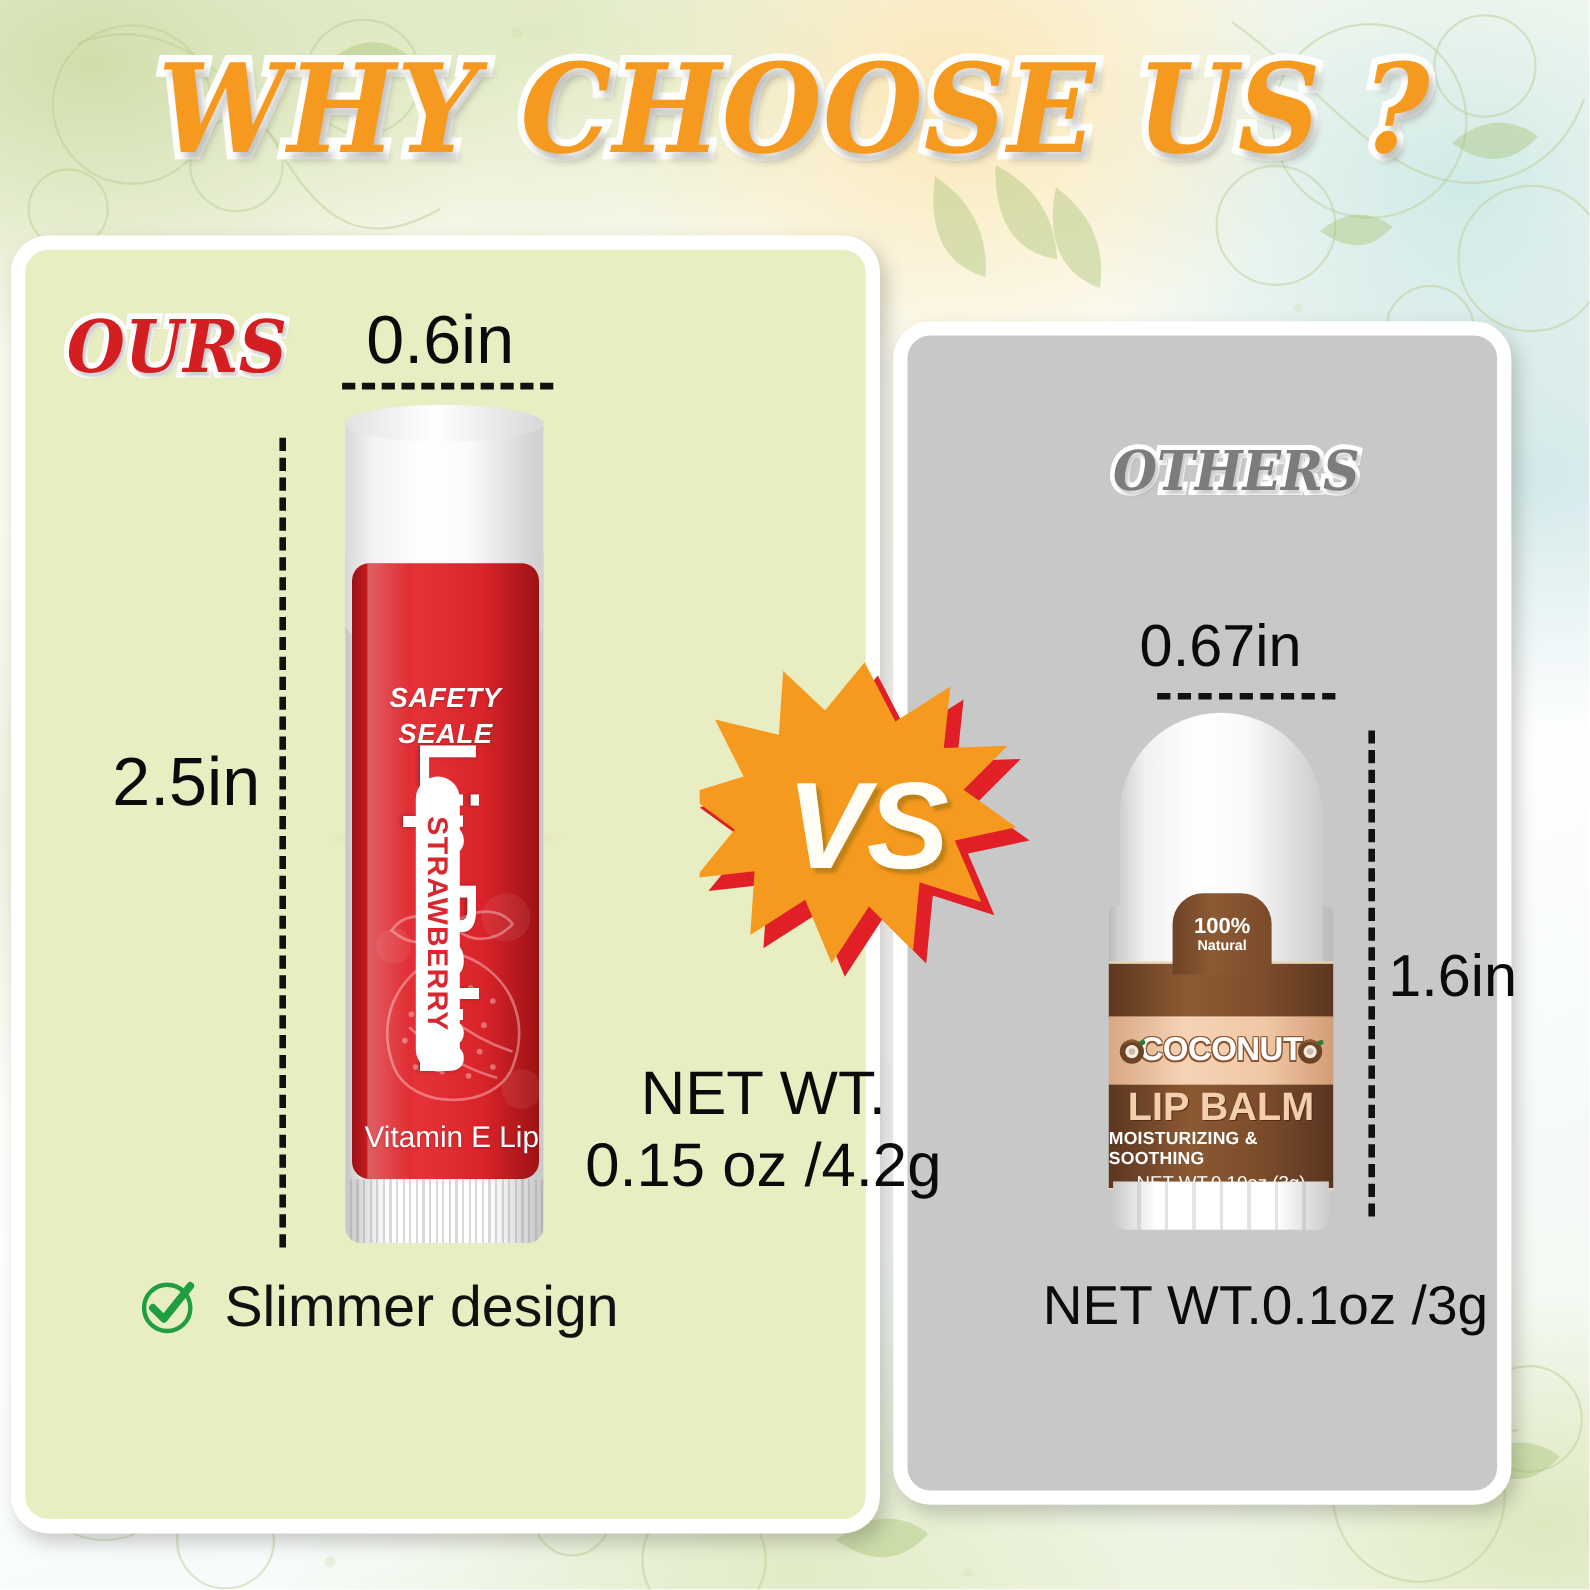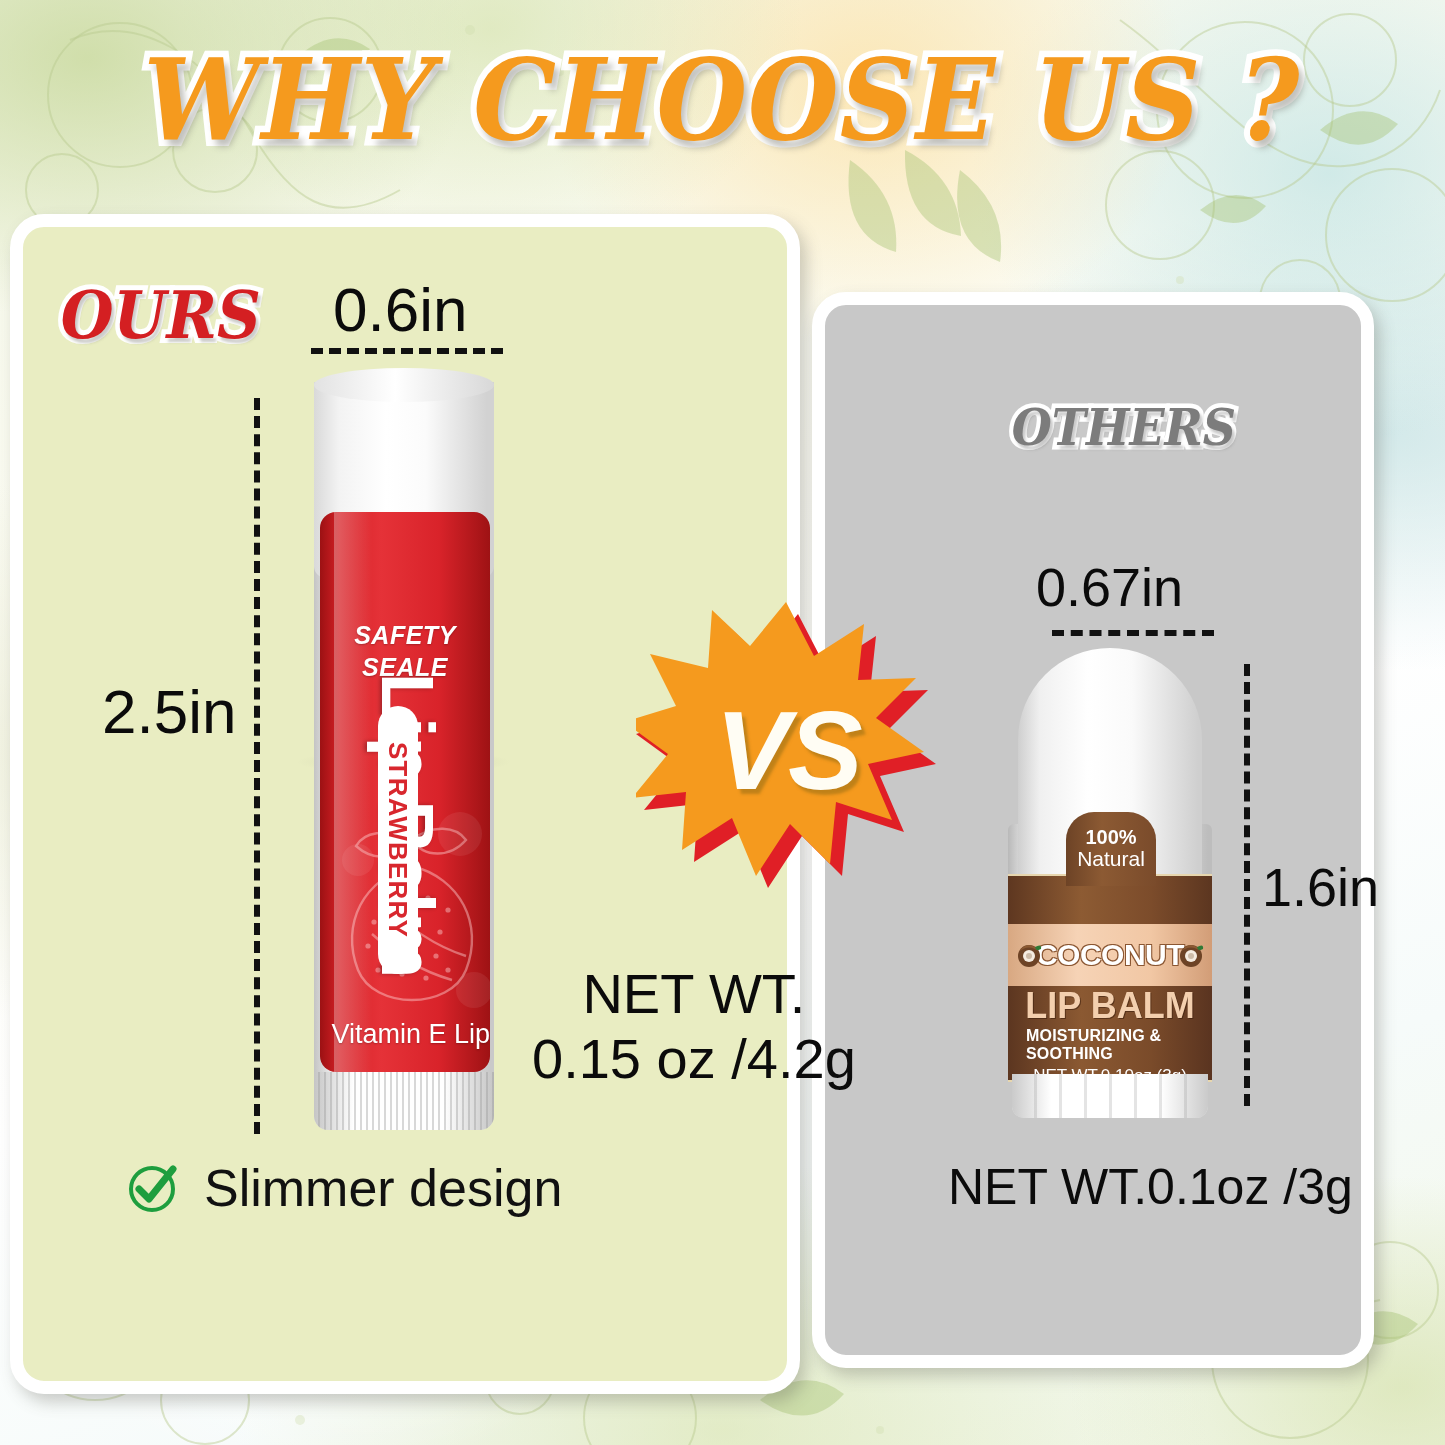--- a/index.html
+++ b/index.html
@@ -191,21 +191,21 @@
   }
   #coco-arch{
     position:absolute;left:62px;top:164px;width:90px;height:74px;
     border-radius:28px 28px 0 0;
     background:linear-gradient(90deg,#6d4326,#8c5a33 40%,#7a4b2b);
     z-index:3;
     display:flex;flex-direction:column;align-items:center;justify-content:center;
     color:#fff;line-height:1.06;
   }
   #coco-arch .l1{font-size:20px;font-weight:700;}
-  #coco-arch .l2{font-size:21px;font-weight:400;}
+  #coco-arch .l2{font-size:13px;font-weight:700;}
   #band-brown-top{
     position:absolute;left:4px;top:226px;width:204px;height:50px;z-index:2;
     background:linear-gradient(90deg,#5e3720,#8d5b33 36%,#7c4c2b 70%,#5c3620);
     border-top:2px solid #e7d6ae;
   }
   #band-peach{
     position:absolute;left:4px;top:276px;width:204px;height:62px;z-index:2;
     background:linear-gradient(90deg,#d8a882,#f6d3b6 34%,#f1c7a4 70%,#d29d77);
     display:flex;align-items:center;justify-content:center;
   }
@@ -219,21 +219,21 @@
     position:absolute;left:4px;top:338px;width:204px;height:96px;z-index:2;
     background:linear-gradient(90deg,#5c3620,#8b5932 36%,#7a4b2a 70%,#5a3420);
     border-bottom:2px solid #e7d6ae;
     display:flex;flex-direction:column;align-items:center;justify-content:flex-start;
     padding-top:2px;box-sizing:border-box;
   }
   #band-brown-bot .lb{
     color:#f3cfae;font-size:36px;font-weight:700;letter-spacing:0px;line-height:1;
     text-shadow:1px 1px 0 rgba(60,30,12,.6);
   }
-  #band-brown-bot .sub{color:#fff;font-size:16px;font-weight:700;letter-spacing:.2px;margin-top:3px;padding-left:18px;}
+  #band-brown-bot .sub{color:#fff;font-size:16px;font-weight:700;letter-spacing:.2px;margin-top:3px;}
   #band-brown-bot .net{color:#fff;font-size:17px;font-weight:400;margin-top:3px;}
   #coco-base{
     position:absolute;left:8px;top:426px;width:196px;height:44px;z-index:4;
     border-radius:0 0 12px 12px;
     background:
       repeating-linear-gradient(90deg,#ffffff 0 22px,#e4e4e4 22px 25px),
       #f4f4f4;
   }
   #coco-base-shade{
     position:absolute;left:8px;top:426px;width:196px;height:44px;z-index:5;

